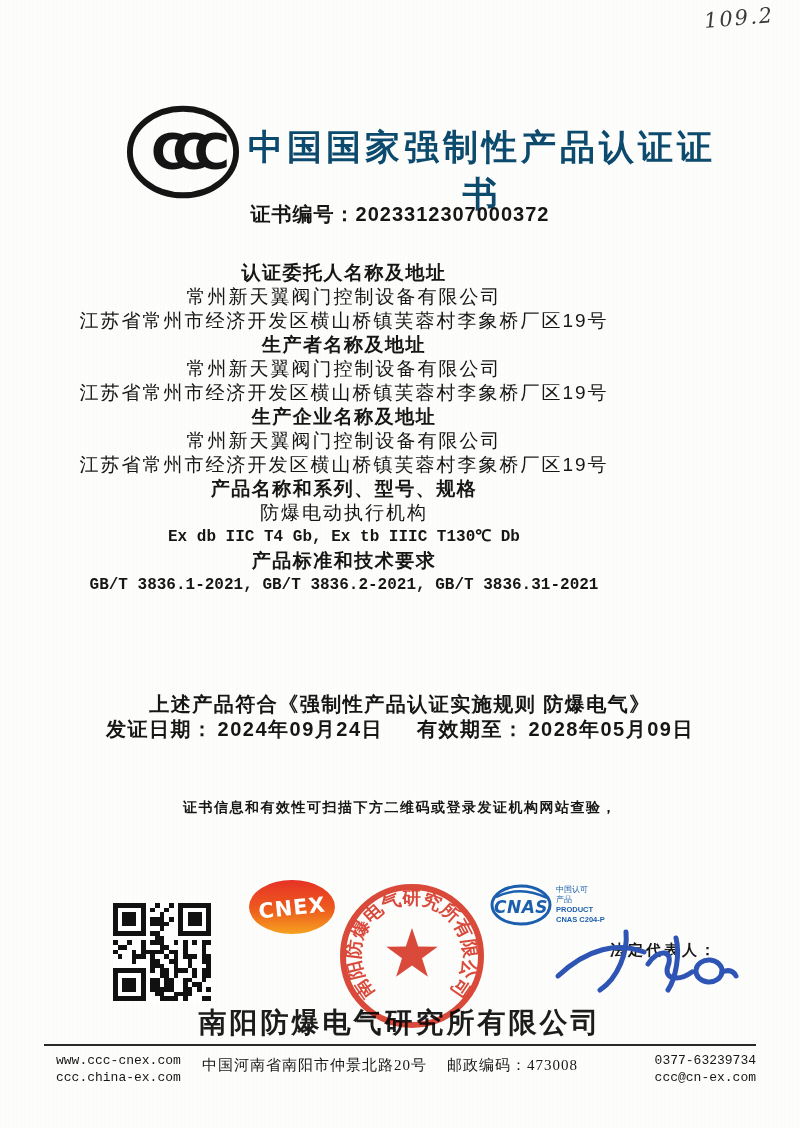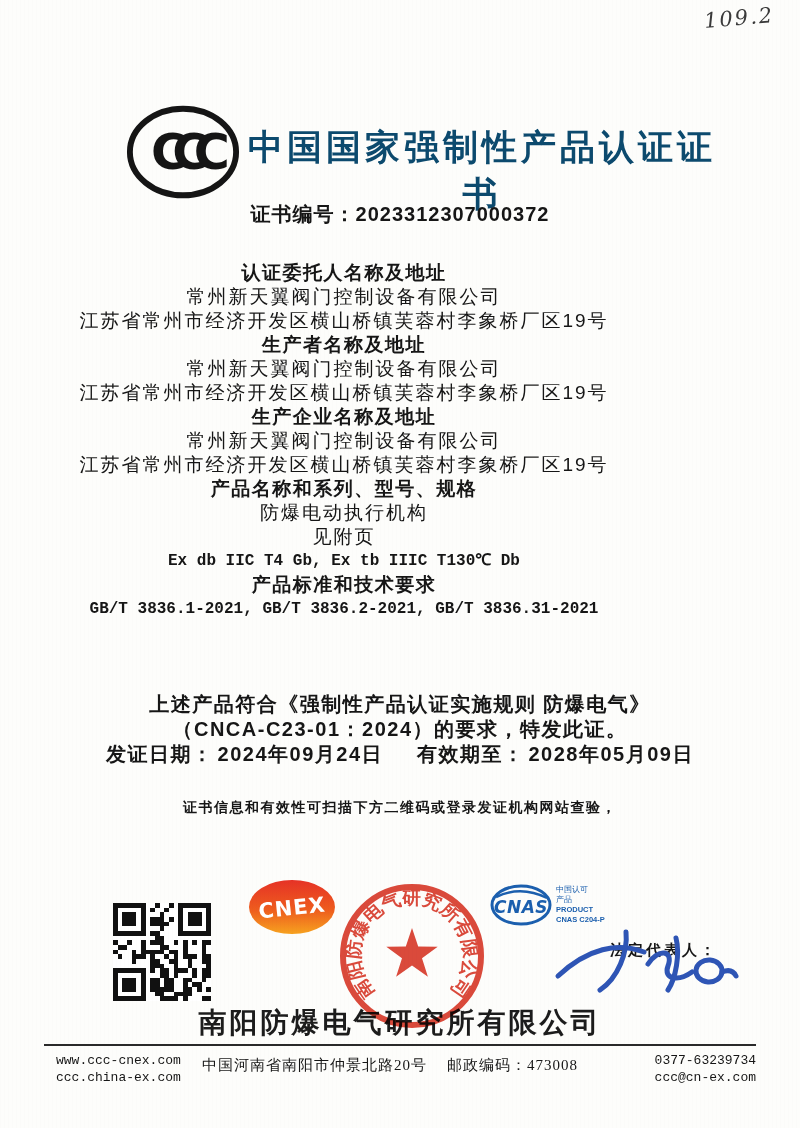--- a/index.html
+++ b/index.html
@@ -87,29 +87,27 @@
   <div class="doc-line">常州新天翼阀门控制设备有限公司</div>
   <div class="doc-line">江苏省常州市经济开发区横山桥镇芙蓉村李象桥厂区19号</div>
   <div class="doc-line heading">生产者名称及地址</div>
   <div class="doc-line">常州新天翼阀门控制设备有限公司</div>
   <div class="doc-line">江苏省常州市经济开发区横山桥镇芙蓉村李象桥厂区19号</div>
   <div class="doc-line heading">生产企业名称及地址</div>
   <div class="doc-line">常州新天翼阀门控制设备有限公司</div>
   <div class="doc-line">江苏省常州市经济开发区横山桥镇芙蓉村李象桥厂区19号</div>
   <div class="doc-line heading">产品名称和系列、型号、规格</div>
   <div class="doc-line">防爆电动执行机构</div>
-  <div class="doc-line">见附页</div>
   <div class="doc-line latin">Ex db IIC T4 Gb, Ex tb IIIC T130℃ Db</div>
   <div class="doc-line heading">产品标准和技术要求</div>
   <div class="doc-line latin">GB/T 3836.1-2021, GB/T 3836.2-2021, GB/T 3836.31-2021</div>
 </div>
 
 <div class="statement">
   <div class="s-line">上述产品符合《强制性产品认证实施规则 防爆电气》</div>
-  <div class="s-line">（CNCA-C23-01：2024）的要求，特发此证。</div>
   <div class="s-line dates">
     <span>发证日期：</span><span>2024年09月24日</span><span class="gap"></span><span>有效期至：</span><span>2028年05月09日</span>
   </div>
 </div>
 
 <div class="notice">
   <div class="n-line">证书信息和有效性可扫描下方二维码或登录发证机构网站查验，</div>
 </div>
 
 <svg class="qr" viewBox="0 0 21 21" shape-rendering="crispEdges">

